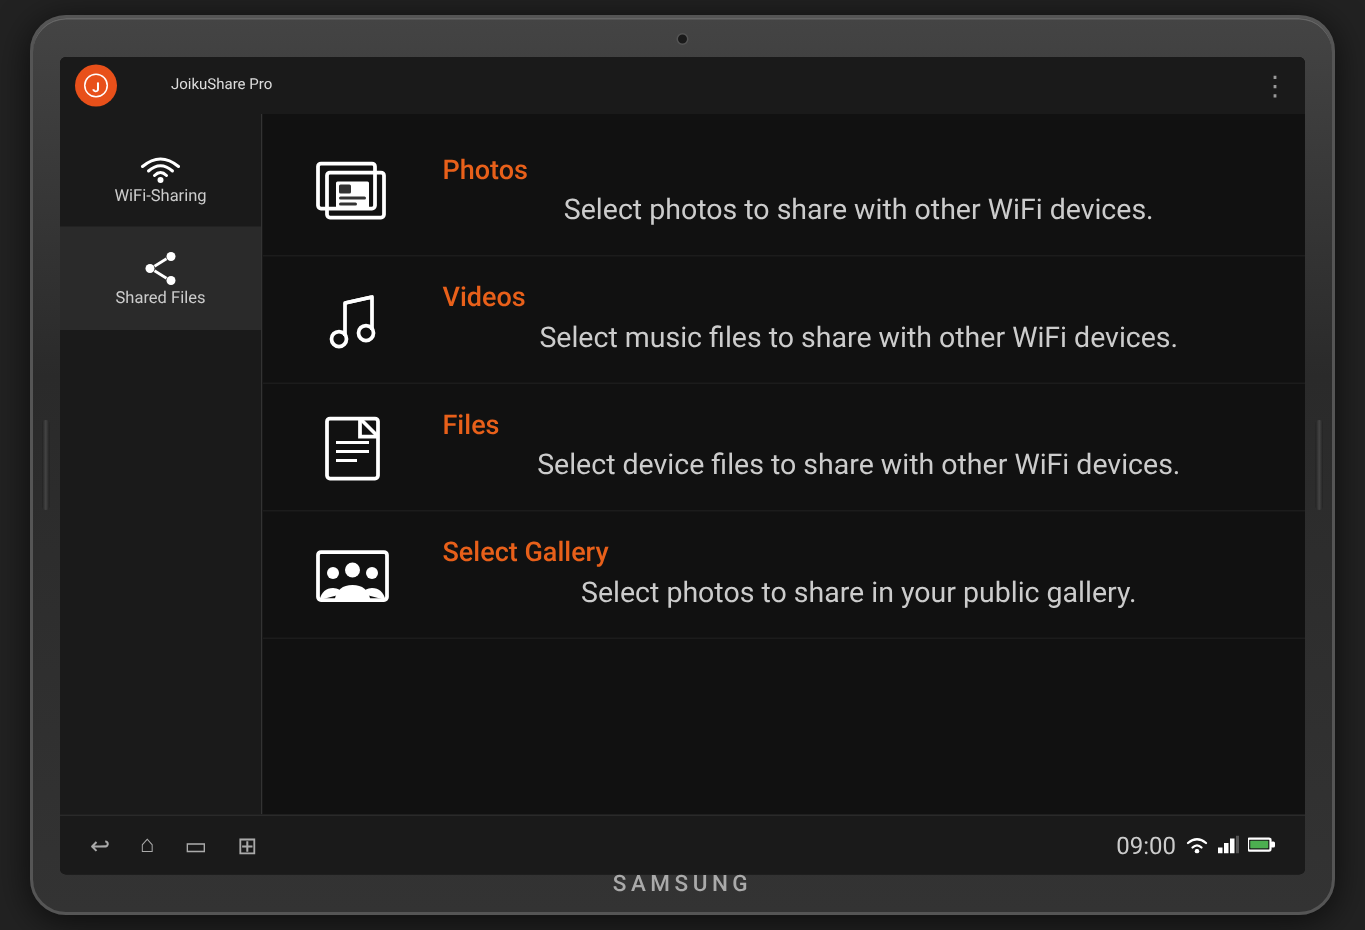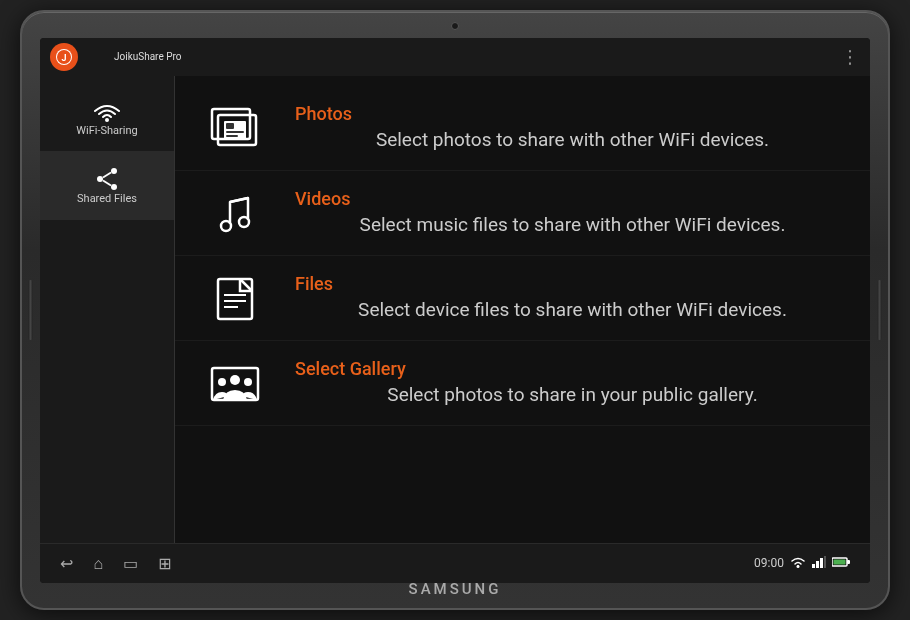--- a/index.html
+++ b/index.html
@@ -242,21 +242,21 @@
       color: #aaa;
       font-size: 16px;
       cursor: pointer;
     }
 
     .status-right {
       display: flex;
       align-items: center;
       gap: 6px;
       color: #ccc;
-      font-size: 12px;
+      font-size: 16px;
     }
 
     .samsung-label {
       position: absolute;
       bottom: 10px;
       left: 50%;
       transform: translateX(-50%);
       color: #aaa;
       font-size: 15px;
       letter-spacing: 3px;

